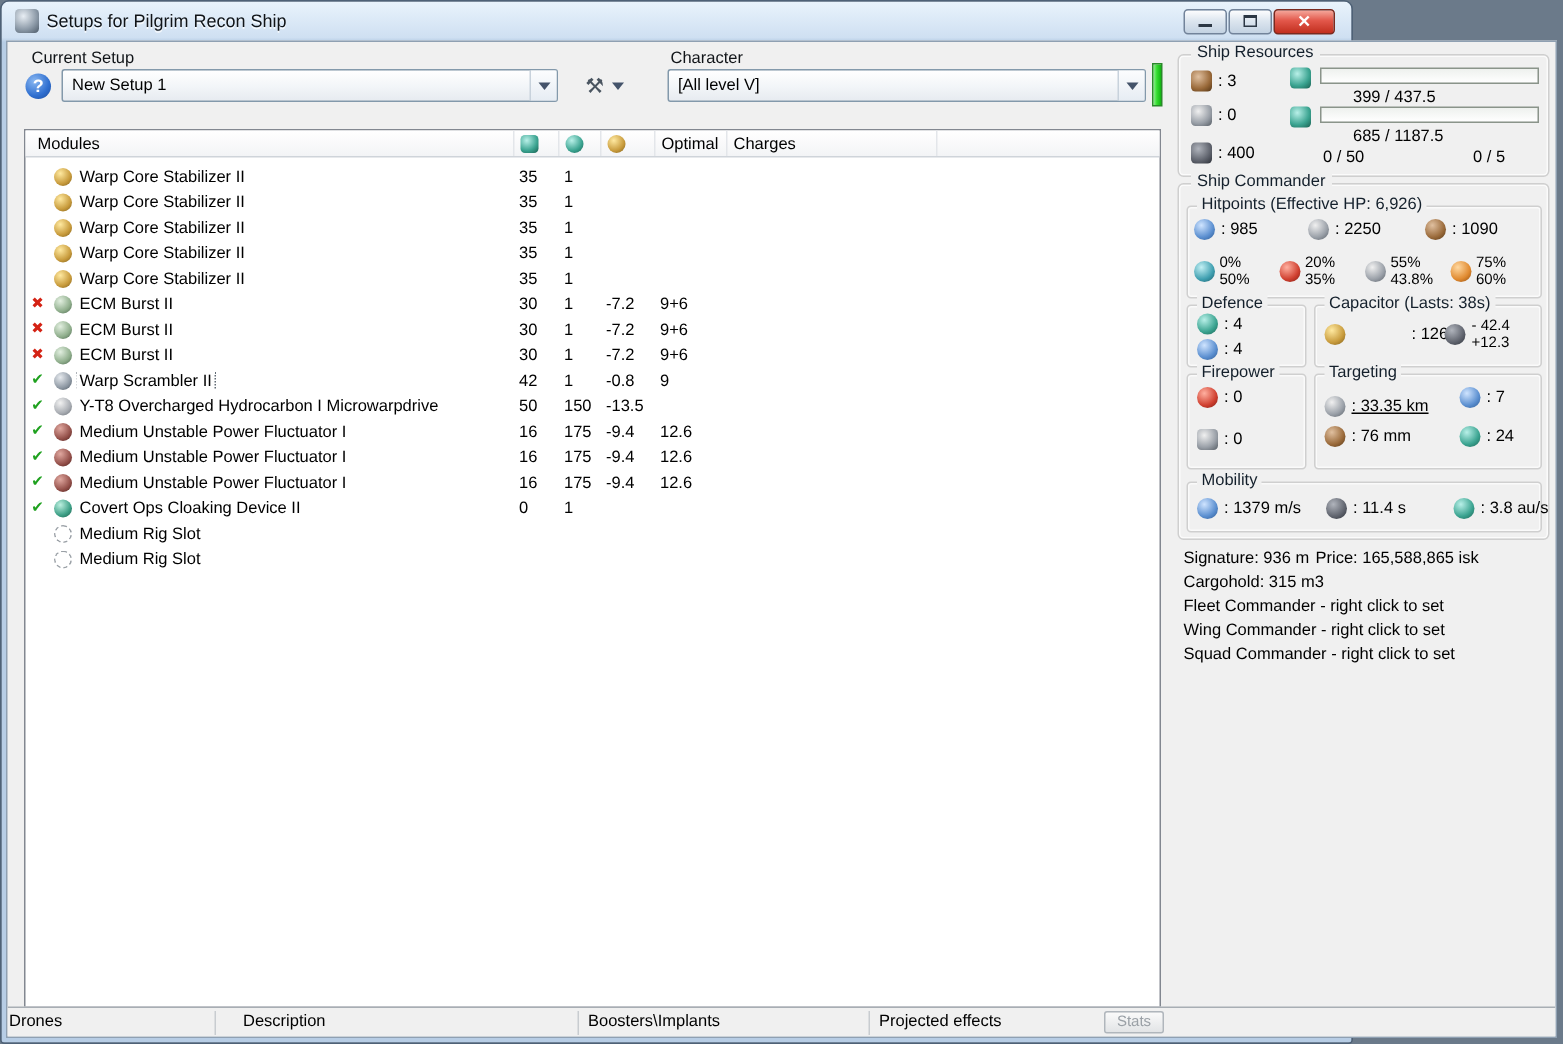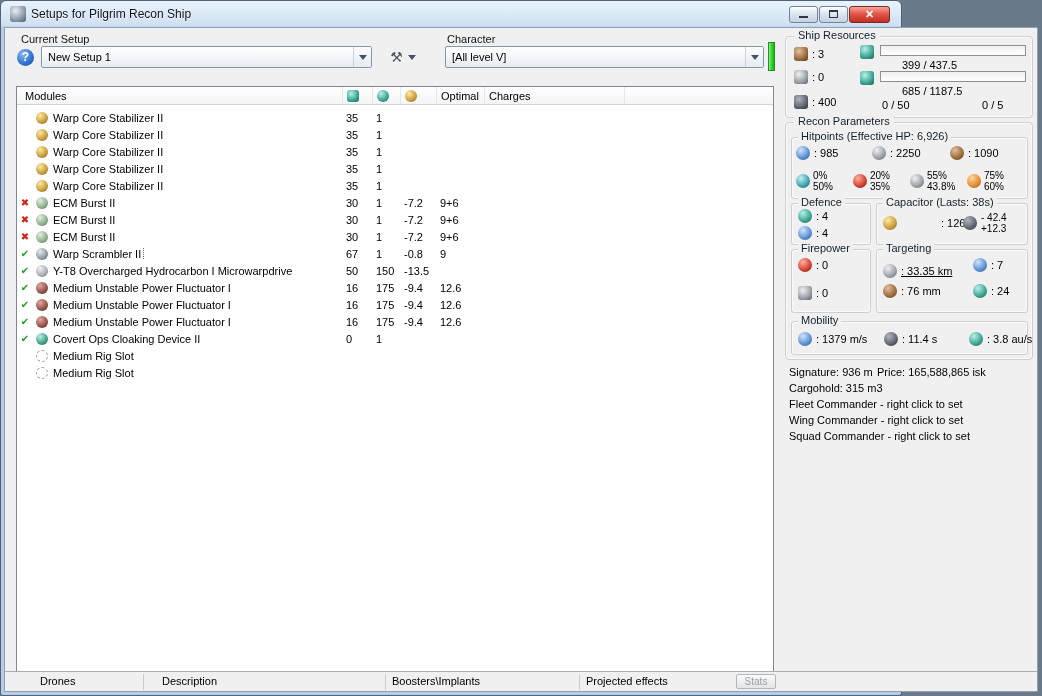--- a/index.html
+++ b/index.html
@@ -305,21 +305,21 @@
     <span class="c-opt">9+6</span>
     <span class="c-charges"></span>
   </div>
 
   <div class="mod-row">
     <span class="c-status"><span class="ok">✔</span></span>
     <span class="c-icon">
               <span class="mod-icon mi-warp-scrambler"></span>
             </span>
     <span class="c-name"><span class="mod-name focused">Warp Scrambler II</span></span>
-    <span class="c-cpu">67</span>
+    <span class="c-cpu">42</span>
     <span class="c-pg">1</span>
     <span class="c-cap">-0.8</span>
     <span class="c-opt">9</span>
     <span class="c-charges"></span>
   </div>
 
   <div class="mod-row">
     <span class="c-status"><span class="ok">✔</span></span>
     <span class="c-icon">
               <span class="mod-icon mi-microwarpdrive"></span>
@@ -406,21 +406,21 @@
     <span class="c-cpu"></span>
     <span class="c-pg"></span>
     <span class="c-cap"></span>
     <span class="c-opt"></span>
     <span class="c-charges"></span>
   </div>
 </div>
     </div>
 
     <div class="group param-group">
-      <span class="group-label">Recon Parameters</span>
+      <span class="group-label">Ship Commander</span>
 
       <div class="sub-box hp-box">
         <span class="sub-label">Hitpoints (Effective HP: 6,926)</span>
         <div class="hp-row">
           <span class="hp-cell w1">
               <span class="sicon b-blue"></span>
               <span>: 985</span>
             </span>
           <span class="hp-cell w2">
               <span class="sicon b-gray"></span>
@@ -547,21 +547,21 @@
         <span>Signature: 936 m</span>
         <span class="info-price">Price: 165,588,865 isk</span>
       </div>
       <div class="info-line">Cargohold: 315 m3</div>
       <div class="info-line">Fleet Commander - right click to set</div>
       <div class="info-line">Wing Commander - right click to set</div>
       <div class="info-line">Squad Commander - right click to set</div>
     </div>
 
     <div class="bottom-strip">
-      <span class="strip-tab" style="left:15px;padding-left:20px;">Drones</span>
+      <span class="strip-tab" style="left:1px;">Drones</span>
       <span class="strip-div" style="left:138px;"></span>
       <span class="strip-tab" style="left:145px;padding-left:12px;">Description</span>
       <span class="strip-div" style="left:380px;"></span>
       <span class="strip-tab" style="left:387px;">Boosters\Implants</span>
       <span class="strip-div" style="left:574px;"></span>
       <span class="strip-tab" style="left:581px;">Projected effects</span>
       <span class="stats-button">Stats</span>
     </div>
 
   </div>

